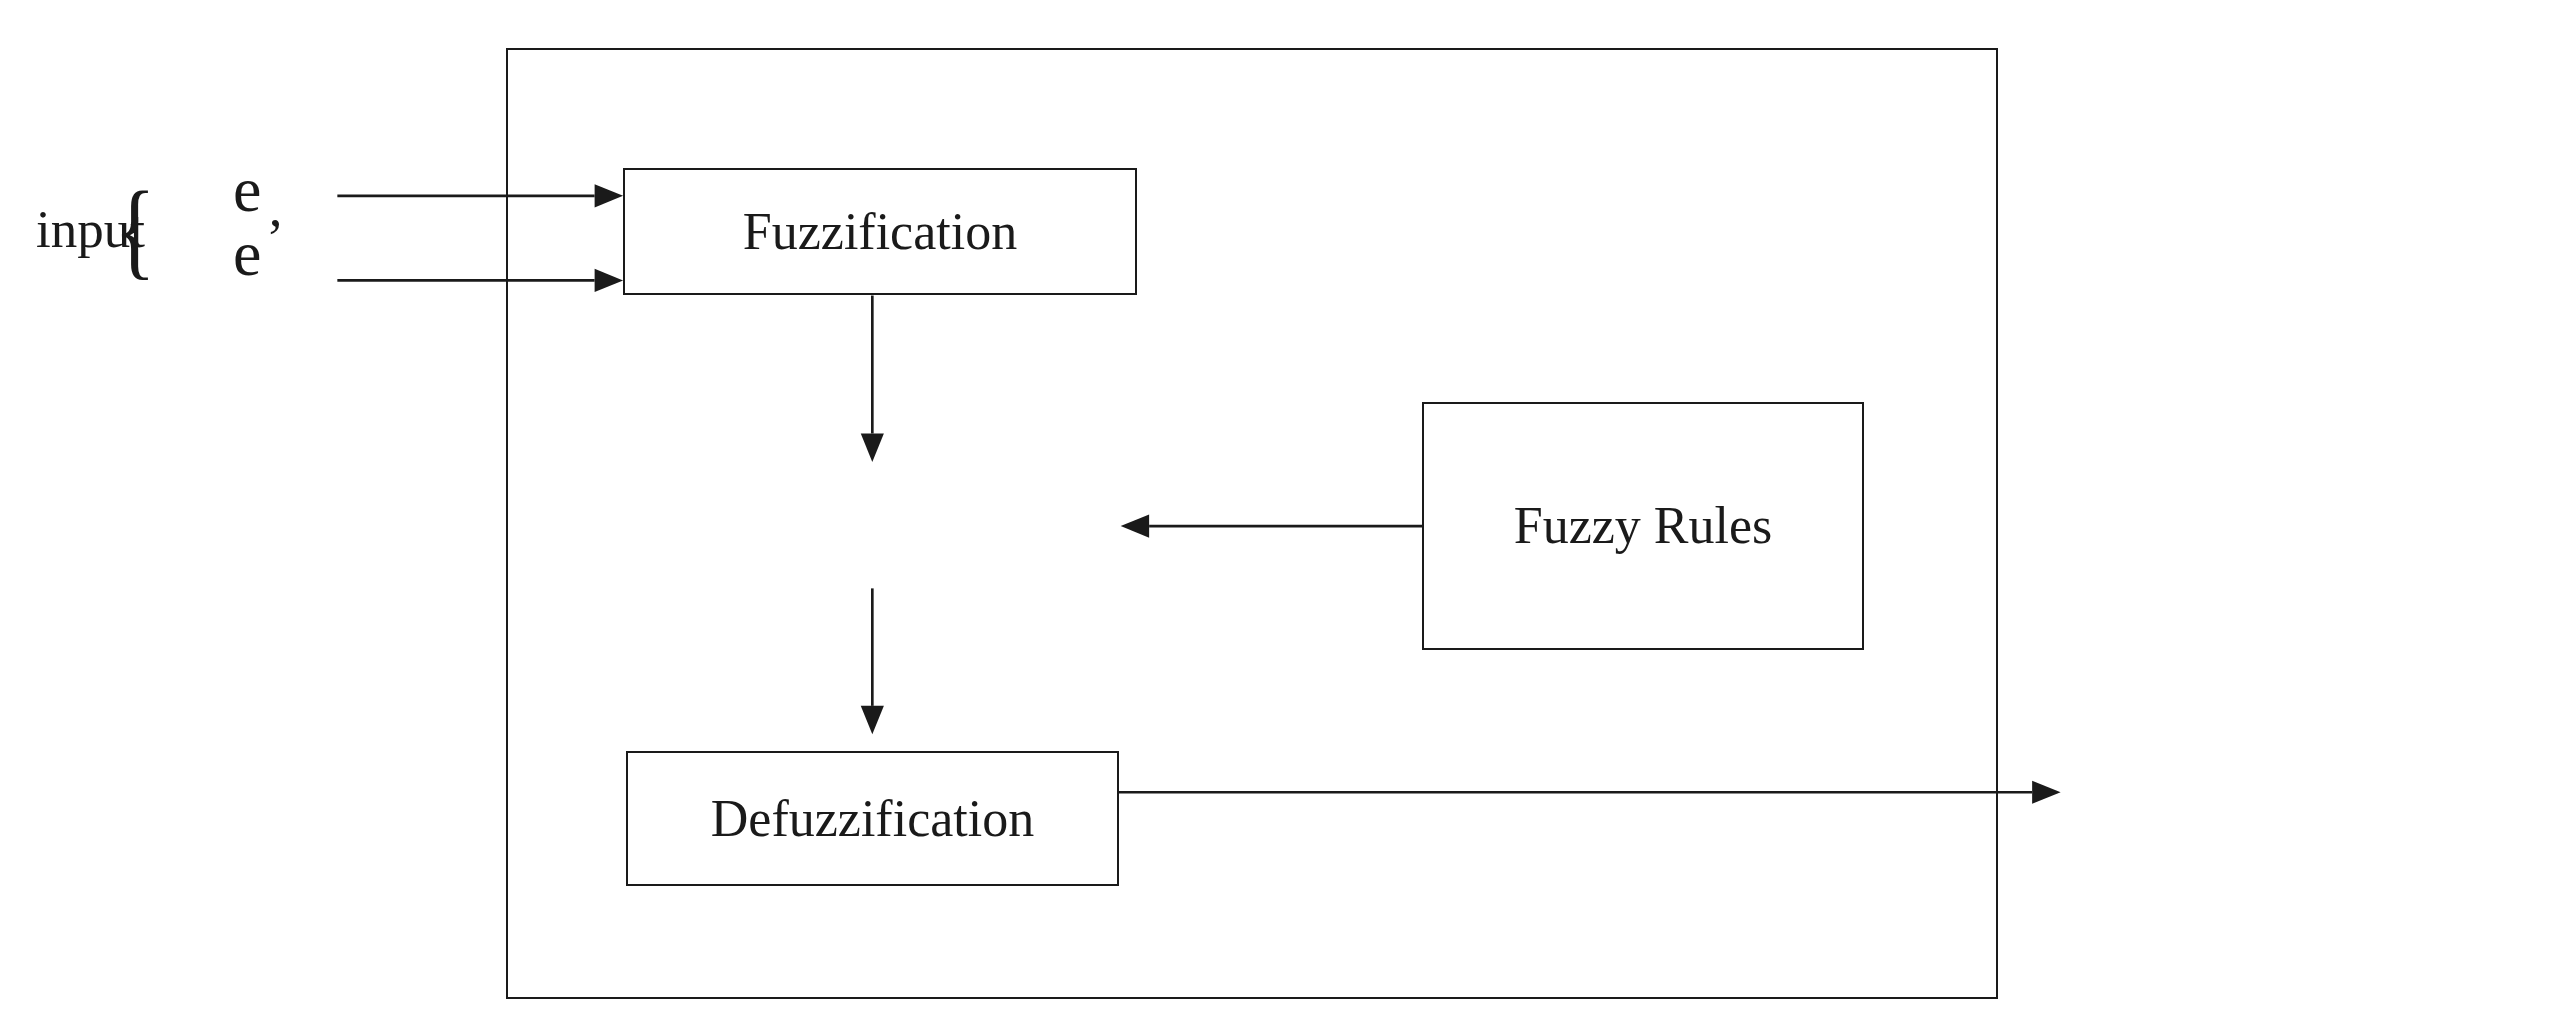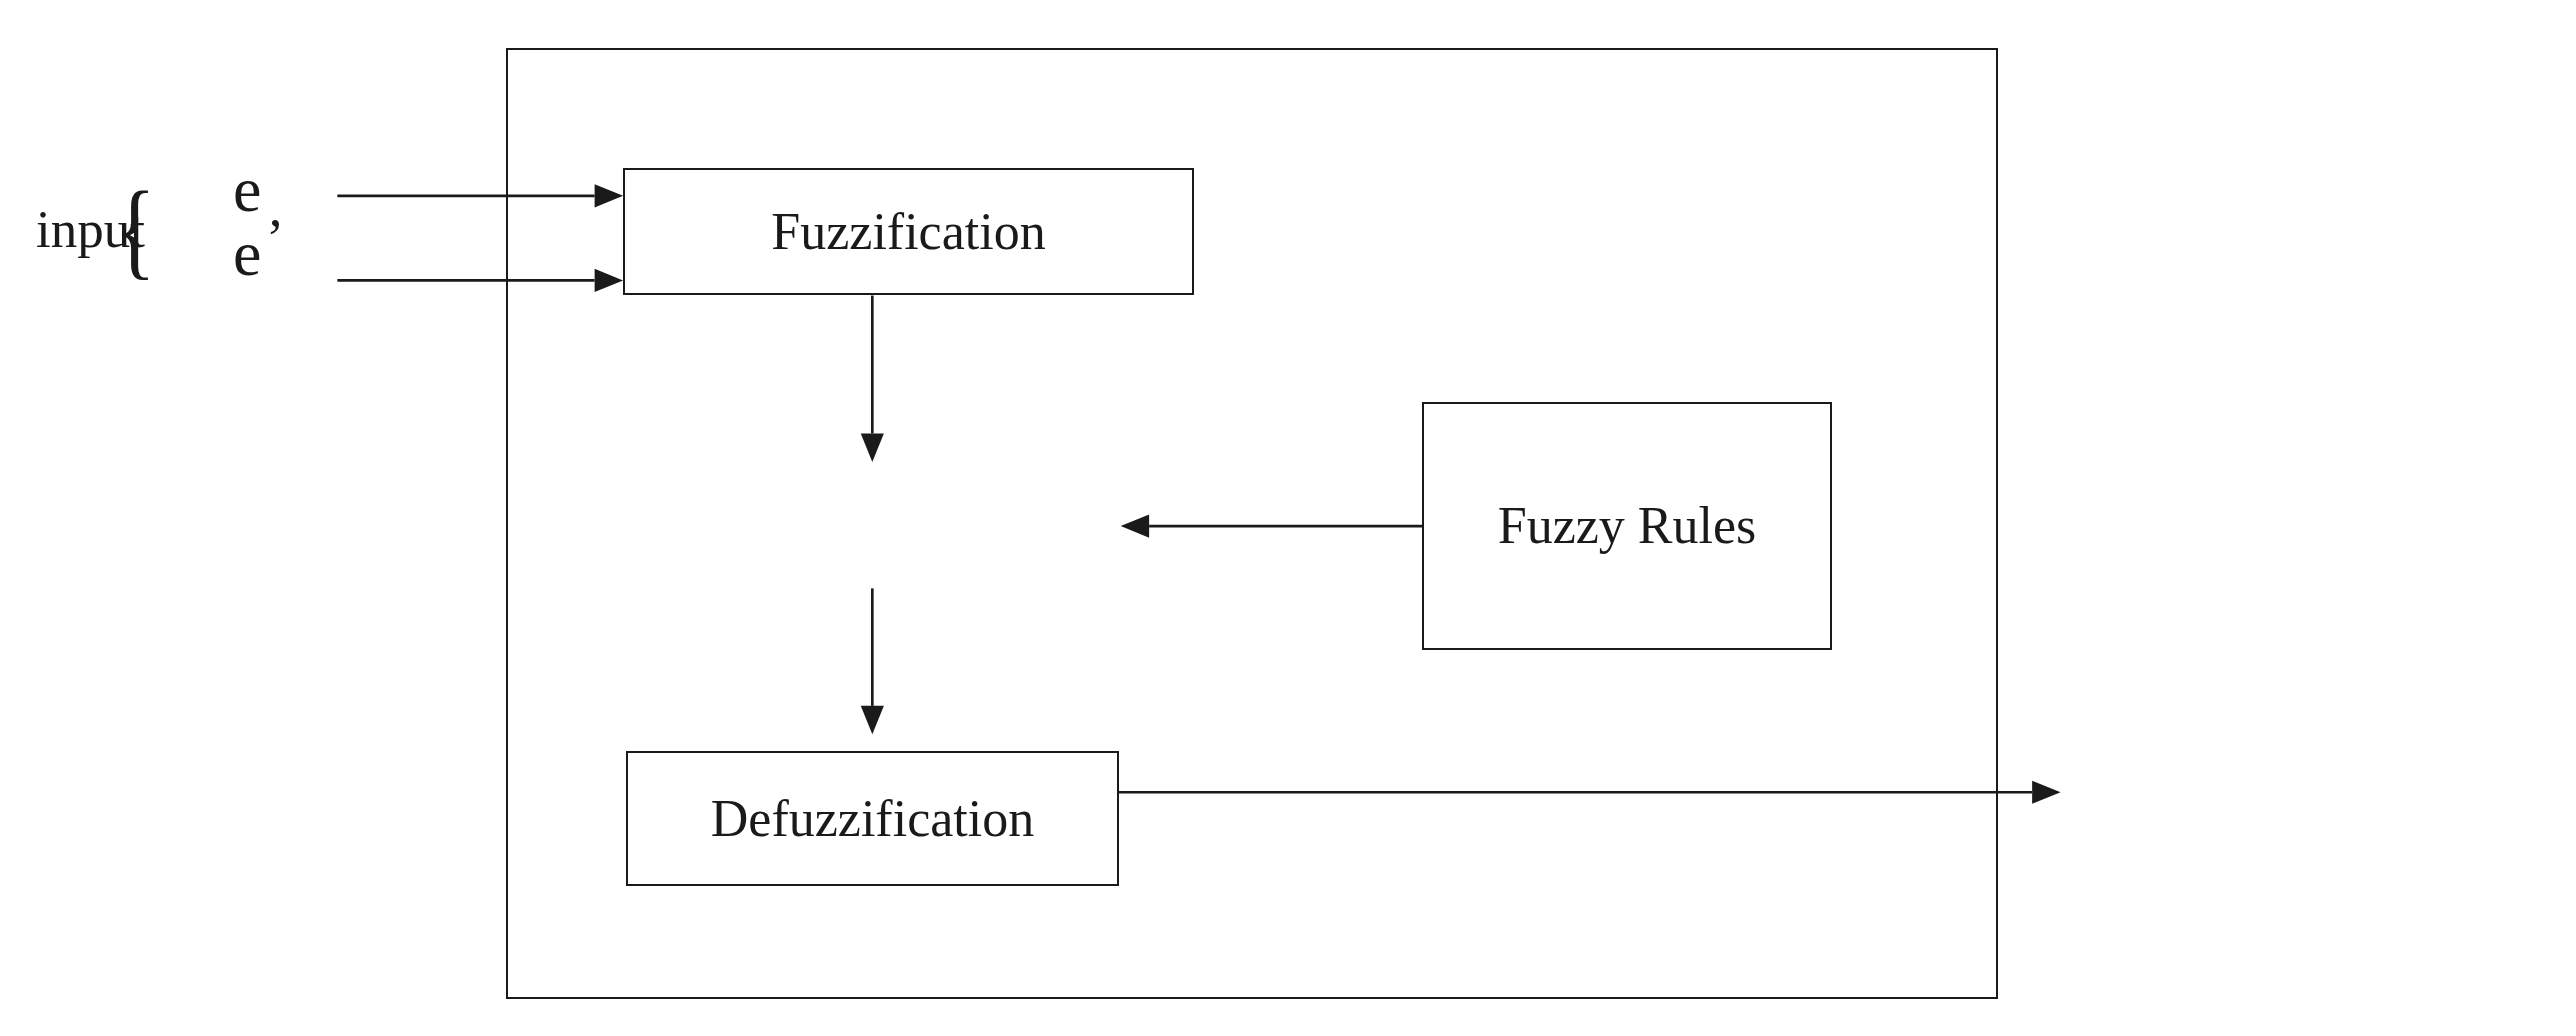--- a/index.html
+++ b/index.html
@@ -40,23 +40,23 @@
     background: #ffffff;
     display: flex;
     align-items: center;
     justify-content: center;
   }
   .block span {
     font-size: 52px;
     line-height: 1;
     white-space: nowrap;
   }
-  #block-fuzzification  { left: 623px;  top: 168px; width: 571px; height: 127px; }
+  #block-fuzzification  { left: 623px;  top: 168px; width: 514px; height: 127px; }
   #block-inference      { left: 626px;  top: 464px; width: 493px; height: 125px; }
-  #block-rules          { left: 1422px; top: 402px; width: 410px; height: 248px; }
+  #block-rules          { left: 1422px; top: 402px; width: 442px; height: 248px; }
   #block-defuzzification{ left: 626px;  top: 736px; width: 493px; height: 135px; margin-top: 15px; }
 
   .input-label {
     position: absolute;
     left: 36px;
     top: 203px;
     font-size: 53px;
     line-height: 1;
   }
   .input-brace {

